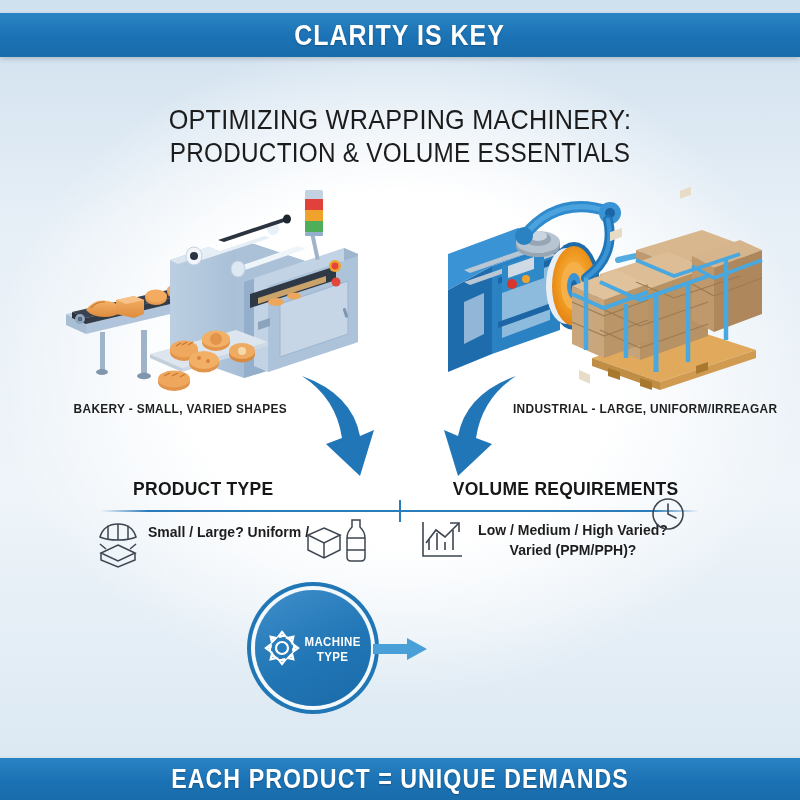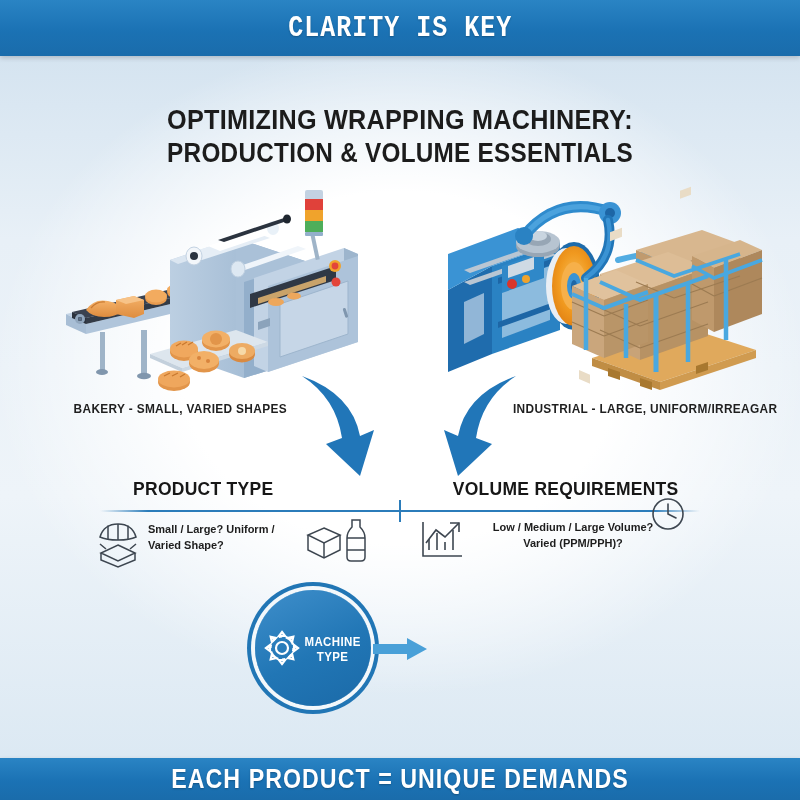--- a/index.html
+++ b/index.html
@@ -20,29 +20,29 @@
     position:absolute;left:0;width:800px;
     background:linear-gradient(180deg,#2a84c4 0%,#1b72b4 55%,#1a6cab 100%);
     display:flex;align-items:center;justify-content:center;
     box-shadow:0 2px 5px rgba(0,0,0,.18);
   }
   .banner span{
     color:#ffffff;font-weight:bold;letter-spacing:1.2px;
     transform:scaleX(.86);transform-origin:center;white-space:nowrap;
     text-shadow:0 1px 2px rgba(0,0,0,.25);
   }
-  #top-banner{top:0;height:56px;font-family:Liberation Mono, monospace;}
+  #top-banner{top:13px;height:44px;}
   #top-banner span{font-size:29px;}
   #bottom-banner{bottom:0;height:42px;}
   #bottom-banner span{font-size:27px;}
 
   
   #title{
     position:absolute;top:103px;left:0;width:800px;text-align:center;
-    color:#1c1c1c;font-weight:bold;line-height:1.22;
+    color:#1c1c1c;font-weight:normal;line-height:1.22;
   }
   #title .l1{display:block;font-size:28px;letter-spacing:.3px;transform:scaleX(.9);}
   #title .l2{display:block;font-size:27px;letter-spacing:.3px;transform:scaleX(.9);}
 
   
   .illus{position:absolute;}
   #bakery-illustration{left:58px;top:182px;width:330px;height:212px;}
   #industrial-illustration{left:440px;top:182px;width:330px;height:212px;}
 
   
@@ -66,21 +66,21 @@
   #head-product{left:27px;}
   #head-volume{right:12px;}
   #criteria-rule{
     position:absolute;left:0;top:32px;width:600px;height:2px;
     background:linear-gradient(90deg,rgba(43,124,186,0) 0%,#2b7cba 8%,#2b7cba 92%,rgba(43,124,186,0) 100%);
   }
   #criteria-divider{
     position:absolute;left:299px;top:22px;width:2px;height:22px;background:#2b7cba;
   }
   .crit-text{
-    position:absolute;color:#1d1d1d;font-size:11px;font-weight:bold;line-height:1.45;
+    position:absolute;color:#1d1d1d;font-size:14px;font-weight:bold;line-height:1.45;
     white-space:nowrap;
   }
   #crit-left-text{left:48px;top:44px;text-align:left;}
   #crit-right-text{left:348px;top:42px;text-align:center;width:250px;}
   .glyph{position:absolute;stroke:#3d4650;fill:none;}
 
   
   #flow{position:absolute;left:245px;top:586px;width:310px;height:124px;}
   .circle{
     position:absolute;border-radius:50%;display:flex;flex-direction:row;
@@ -373,21 +373,20 @@
         <path d="M14 7.5 L14 21 M24 6 L24 22 M34 7.5 L34 21"></path>
       </g>
       <g stroke="#3d4650" stroke-width="1.5" fill="none">
         <path d="M24 27 L41 35 L24 43 L7 35 Z"></path>
         <path d="M7 35 L7 42 L24 49 L41 42 L41 35"></path>
         <path d="M12 31 L6 26 M36 31 L42 26"></path>
       </g>
     </svg>
     <div id="crit-left-text" class="crit-text">
       <div>Small / Large? Uniform /</div>
-      <div>Varied Shape?</div>
     </div>
     <svg class="glyph" style="left:204px;top:36px;width:66px;height:52px;" viewBox="0 0 66 52">
       <g stroke="#3d4650" stroke-width="1.5" fill="none">
         <path d="M20 14 L36 21 L20 29 L4 21 Z"></path>
         <path d="M4 21 L4 36 L20 44 L36 36 L36 21"></path>
         <path d="M20 29 L20 44"></path>
       </g>
       <g stroke="#3d4650" stroke-width="1.5" fill="none">
         <path d="M48 6 L56 6 L56 13 q5 5 5 11 l0 19 q0 4 -4 4 l-10 0 q-4 0 -4 -4 l0 -19 q0 -6 5 -11 Z"></path>
         <path d="M43 24 L61 24 M43 36 L61 36"></path>
@@ -396,21 +395,21 @@
 
     <svg class="glyph" style="left:318px;top:40px;width:48px;height:44px;" viewBox="0 0 48 44">
       <g stroke="#3d4650" stroke-width="1.6" fill="none">
         <path d="M5 4 L5 38 L44 38"></path>
         <path d="M11 32 L11 21 M19 32 L19 15 M27 32 L27 24 M35 32 L35 12"></path>
         <path d="M8 25 L18 12 L27 19 L41 5"></path>
         <path d="M32 5 L41 5 L41 14"></path>
       </g>
     </svg>
     <div id="crit-right-text" class="crit-text">
-      <div>Low / Medium / Large Volume?</div>
+      <div>Low / Medium / High Varied?</div>
       <div>Varied (PPM/PPH)?</div>
     </div>
     <svg class="glyph" style="left:548px;top:16px;width:40px;height:40px;" viewBox="0 0 40 40">
       <circle cx="20" cy="20" r="15" stroke="#3d4650" stroke-width="1.6" fill="none"></circle>
       <path d="M20 10 L20 20 L28 24" stroke="#3d4650" stroke-width="1.6" fill="none" stroke-linecap="round"></path>
     </svg>
   </div>
 
   <div id="flow">
     <div id="circle-machine" class="circle">

